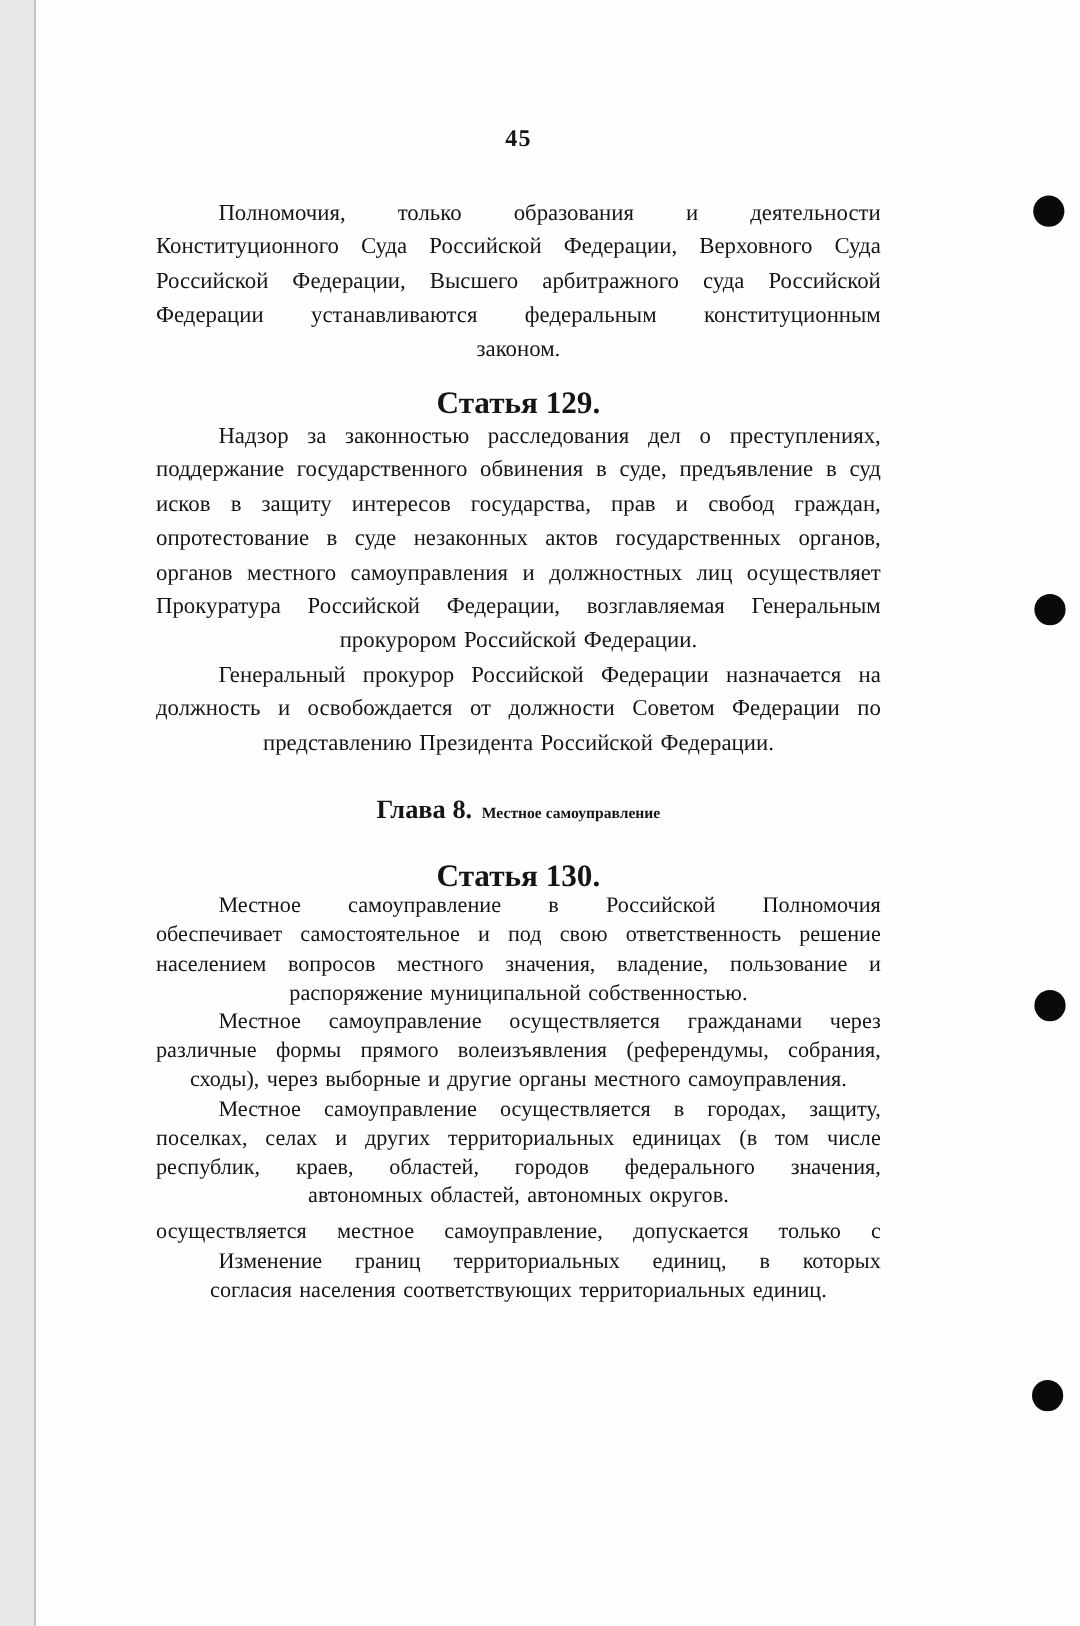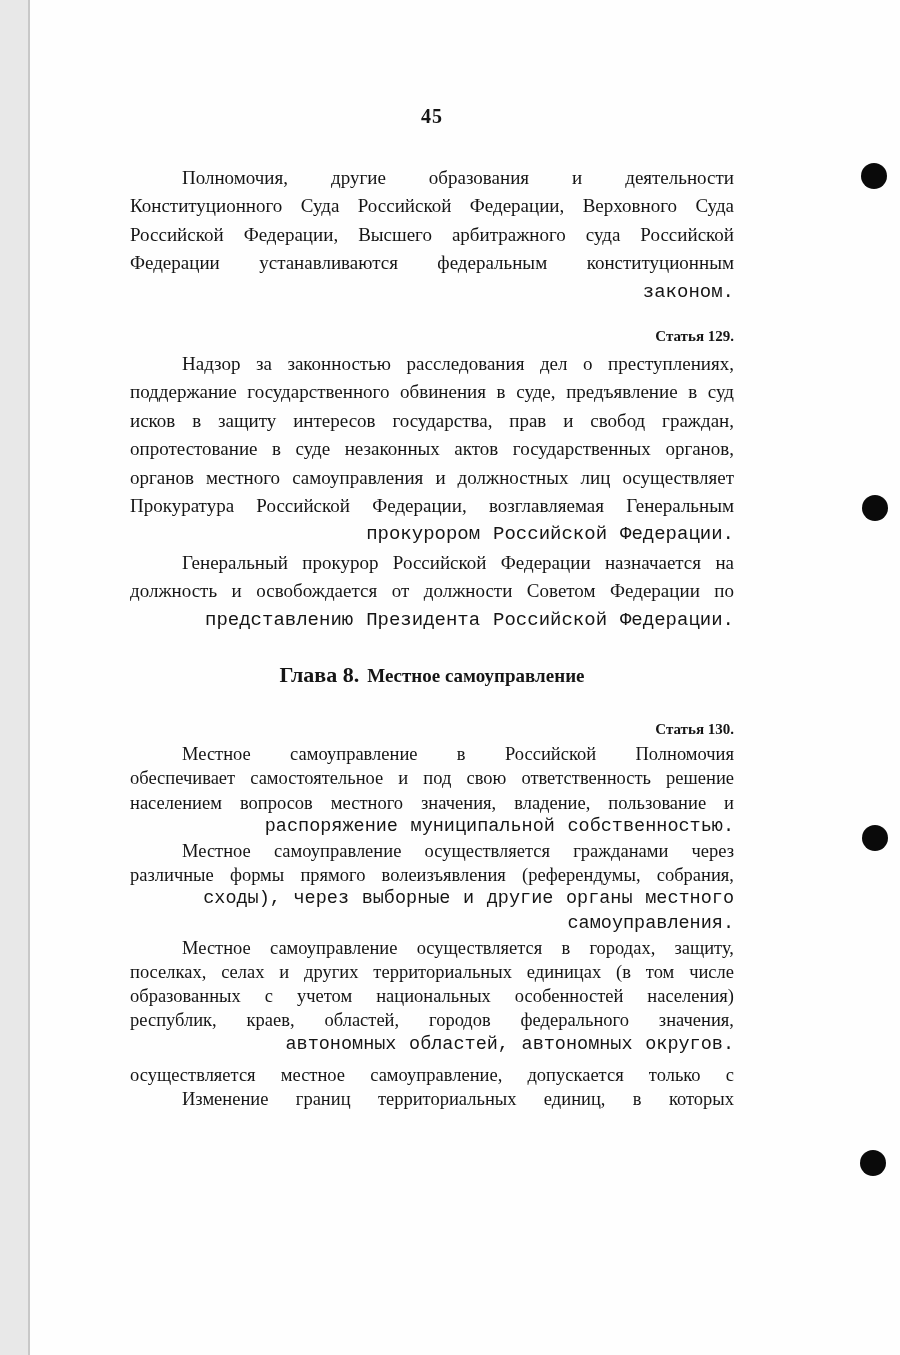--- a/index.html
+++ b/index.html
@@ -59,63 +59,62 @@
   .para { margin: 0; }
   .para.upper { font-size: 19px; line-height: 28.4px; }
   .para.lower { font-size: 18.5px; line-height: 24.2px; }
   .para .jline {
     text-align: justify;
     text-align-last: justify;
     word-spacing: 1.5px;
     white-space: normal;
   }
   .para .lastline {
-    text-align: right;
+    text-align: center;
     word-spacing: 1.5px;
-    font-family: Liberation Mono, monospace;
   }
   .ind { padding-left: 52px; }
 
   .mt-p1 { margin-top: 36px; }
   .h-article {
     margin-top: 16px;
-    text-align: right;
+    text-align: center;
     font-weight: bold;
-    font-size: 15px;
+    font-size: 26px;
     line-height: 28px;
   }
   .h-article.h130 { margin-top: 24px; line-height: 26px; }
   .h-chapter {
     margin-top: 26px;
     text-align: center;
     font-weight: bold;
     line-height: 30px;
   }
   .h-chapter .prefix { font-size: 22px; margin-right: 8px; }
-  .h-chapter .title  { font-size: 19px; }
+  .h-chapter .title  { font-size: 13px; }
   .mt-p7 { margin-top: 6px; }
 </style>
 </head>
 <body>
 
 <div class="page">
 
   <div class="edge-left"></div>
   <div class="edge-right"></div>
   <div class="punch p1"></div>
   <div class="punch p2"></div>
   <div class="punch p3"></div>
   <div class="punch p4"></div>
 
   <div class="column">
 
     <div class="pagenum">45</div>
 
     <div class="para upper mt-p1">
-      <div class="jline ind">Полномочия, другие образования и деятельности</div>
+      <div class="jline ind">Полномочия, только образования и деятельности</div>
       <div class="jline">Конституционного Суда Российской Федерации, Верховного Суда</div>
       <div class="jline">Российской Федерации, Высшего арбитражного суда Российской</div>
       <div class="jline">Федерации устанавливаются федеральным конституционным</div>
       <div class="lastline">законом.</div>
     </div>
 
     <div class="h-article">Статья 129.</div>
 
     <div class="para upper">
       <div class="jline ind">Надзор за законностью расследования дел о преступлениях,</div>
@@ -148,24 +147,24 @@
 
     <div class="para lower">
       <div class="jline ind">Местное самоуправление осуществляется гражданами через</div>
       <div class="jline">различные формы прямого волеизъявления (референдумы, собрания,</div>
       <div class="lastline">сходы), через выборные и другие органы местного самоуправления.</div>
     </div>
 
     <div class="para lower">
       <div class="jline ind">Местное самоуправление осуществляется в городах, защиту,</div>
       <div class="jline">поселках, селах и других территориальных единицах (в том числе</div>
-      <div class="jline">образованных с учетом национальных особенностей населения)</div>
       <div class="jline">республик, краев, областей, городов федерального значения,</div>
       <div class="lastline">автономных областей, автономных округов.</div>
     </div>
 
     <div class="para lower mt-p7">
       <div class="jline">осуществляется местное самоуправление, допускается только с</div>
       <div class="jline ind">Изменение границ территориальных единиц, в которых</div>
+      <div class="lastline">согласия населения соответствующих территориальных единиц.</div>
     </div>
 
   </div>
 </div>
 
 </body></html>

